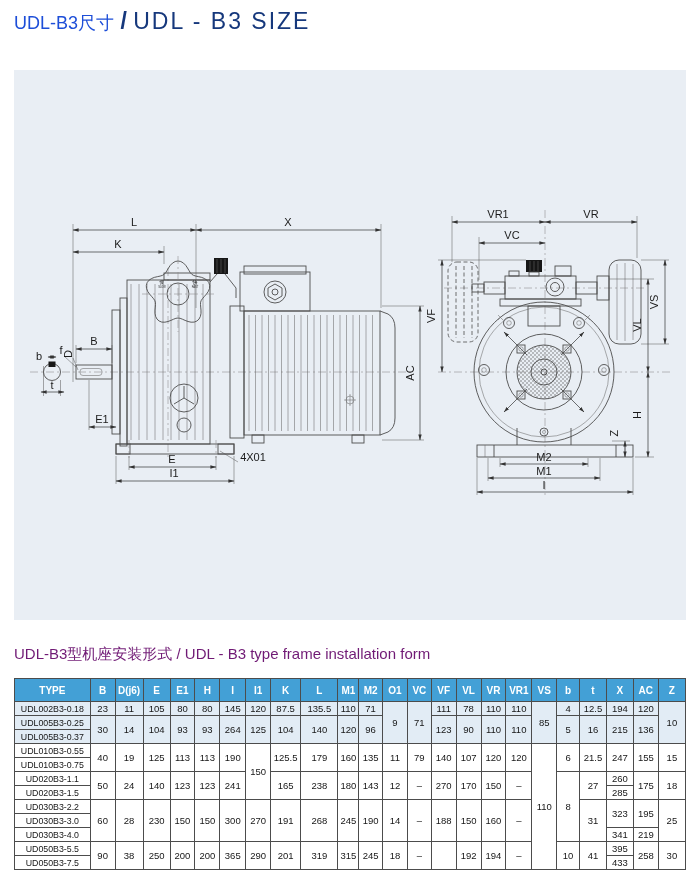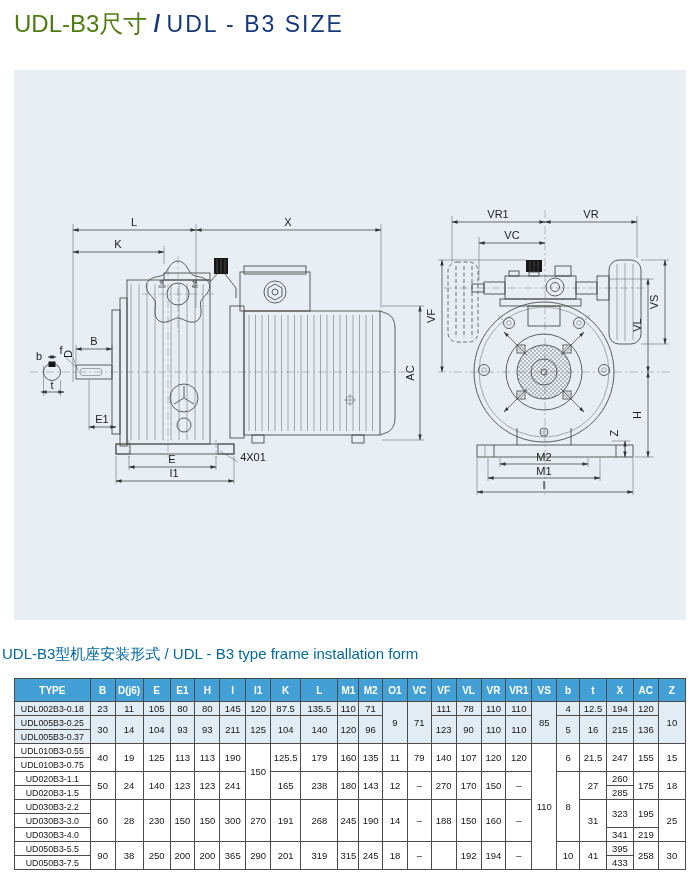--- a/index.html
+++ b/index.html
@@ -1,26 +1,26 @@
 <!DOCTYPE html>
 <html><head>
 <meta charset="utf-8">
 <style>
   html,body{margin:0;padding:0;background:#ffffff;}
   body{width:700px;height:881px;position:relative;font-family:"Liberation Sans",sans-serif;overflow:hidden;}
 
   .title{position:absolute;left:14px;top:8px;white-space:nowrap;}
-  .title .cn{font-size:24px;color:#4d7c0f;font-weight:400;}
+  .title .cn{font-size:18px;color:#1d4ed8;font-weight:400;}
   .title .sep{font-size:23px;color:#16387c;font-weight:700;}
   .title .en{font-size:23px;color:#16387c;font-weight:400;letter-spacing:2px;}
 
   .panel{position:absolute;left:14px;top:70px;width:672px;height:550px;background:#e9eef4;}
   .panel svg{display:block;}
 
-  .subtitle{position:absolute;left:2px;top:645px;width:672px;font-size:15px;color:#0369a1;}
+  .subtitle{position:absolute;left:14px;top:645px;width:672px;font-size:15px;color:#701a75;}
 
   .tablewrap{position:absolute;left:14px;top:678px;width:550px;}
   table.size{border-collapse:collapse;table-layout:fixed;width:672px;}
   table.size th{background:#43a0d6;color:#fff;font-size:10px;font-weight:700;
     border:1px solid #4c4c4c;height:22px;padding:0;text-align:center;}
   table.size td{border:1px solid #4c4c4c;font-size:9.5px;color:#161616;height:13px;
     padding:0;text-align:center;vertical-align:middle;background:#fff;}
   table.size tr.tint td{background:#e2ecf5;}
   table.size td.type{font-size:8.8px;}
 
@@ -387,21 +387,21 @@
           <td>120</td>
           <td rowspan="3">10</td>
         </tr>
         <tr class="tint">
           <td class="type">UDL005B3-0.25</td>
           <td rowspan="2">30</td>
           <td rowspan="2">14</td>
           <td rowspan="2">104</td>
           <td rowspan="2">93</td>
           <td rowspan="2">93</td>
-          <td rowspan="2">211</td>
+          <td rowspan="2">264</td>
           <td rowspan="2">125</td>
           <td rowspan="2">104</td>
           <td rowspan="2">140</td>
           <td rowspan="2">120</td>
           <td rowspan="2">96</td>
           <td rowspan="2">123</td>
           <td rowspan="2">90</td>
           <td rowspan="2">110</td>
           <td rowspan="2">110</td>
           <td rowspan="2">5</td>

